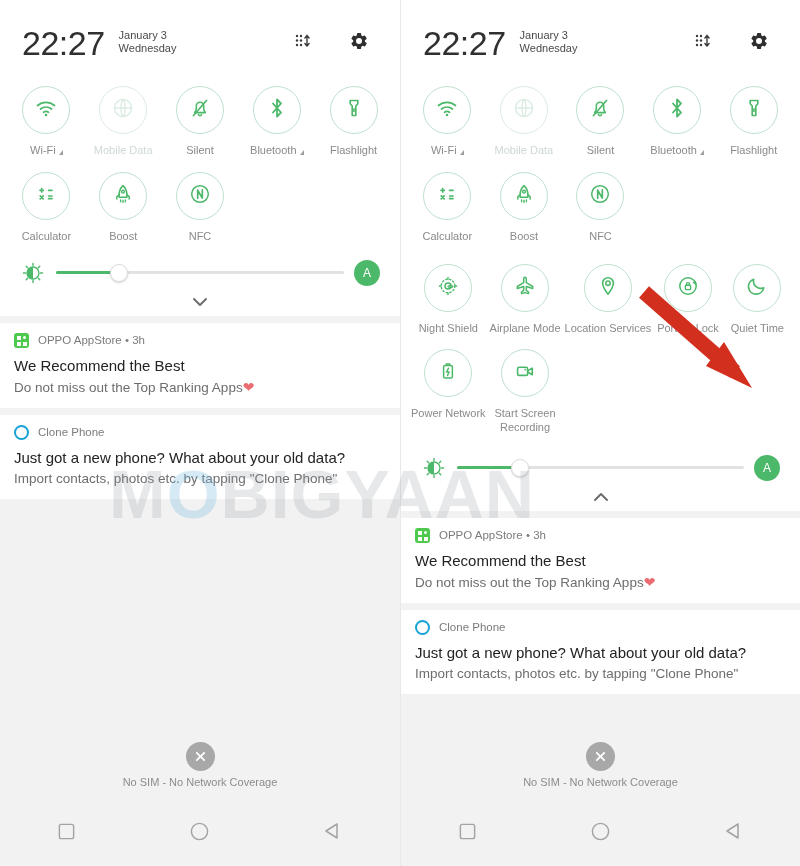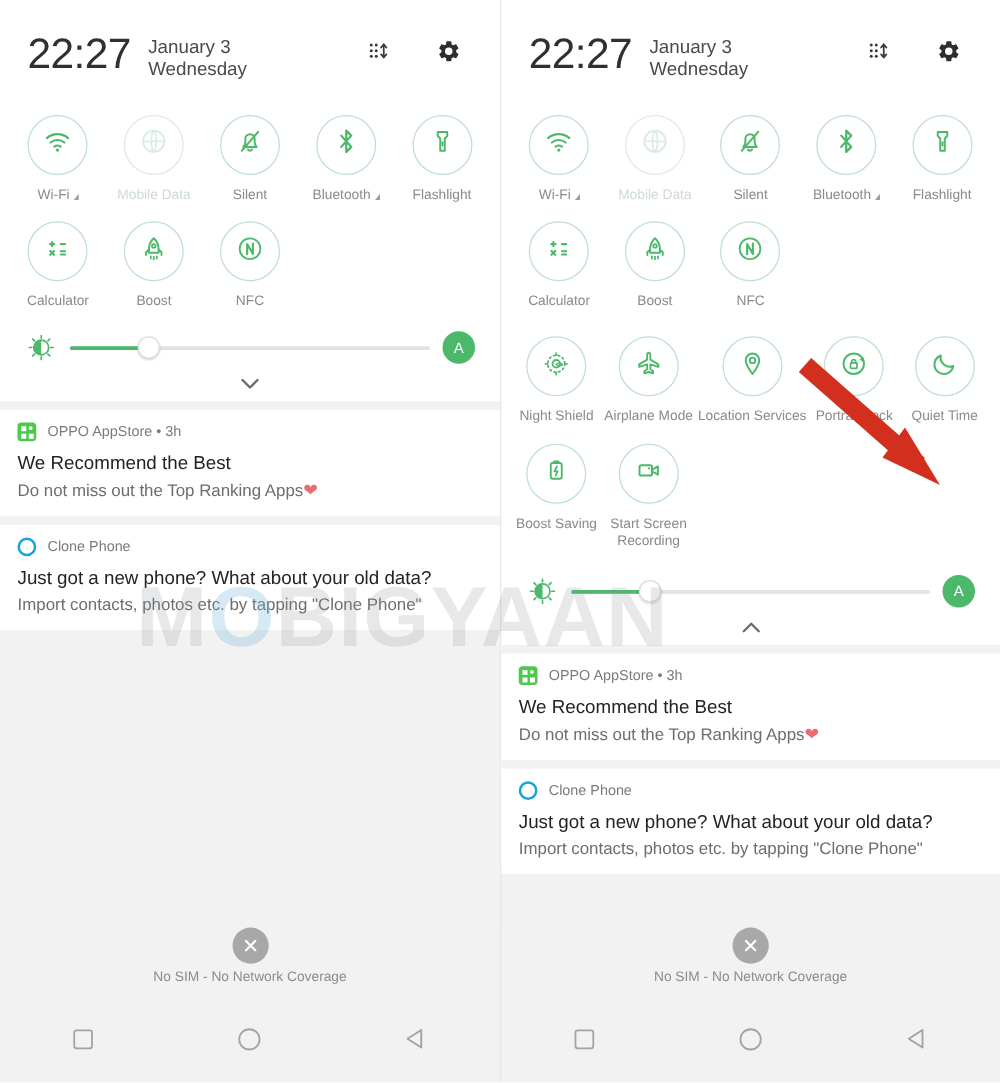--- a/index.html
+++ b/index.html
@@ -13,21 +13,21 @@
   .panel { width: 400px; height: 866px; position: relative; background: #f2f2f2; overflow: hidden; }
   .panel.right { border-left: 1px solid #e8e8e8; }
 
   
   .shade { position: absolute; left: 0; top: 0; width: 100%; background: #ffffff; }
 
   
   .sb-header { display: flex; align-items: flex-start; padding: 26px 22px 12px 22px; }
   .clock { font-size: 34px; font-weight: 300; color: #303030; letter-spacing: -0.5px; line-height: 1; font-family: "Liberation Sans", sans-serif; }
   .datewrap { margin-left: 14px; line-height: 1.22; padding-top: 3px; }
-  .dateline { font-size: 15px; color: #4a4a4a; }
+  .dateline { font-size: 11px; color: #4a4a4a; }
   .hdr-spacer { flex: 1; }
   .hdr-icon { width: 30px; height: 30px; display: flex; align-items: center; justify-content: center; }
   .hdr-icon.gear { margin-left: 26px; margin-right: 4px; }
 
   
   .tiles { display: grid; grid-template-columns: repeat(5, 1fr); padding: 6px 8px 0 8px; }
   .tile { display: flex; flex-direction: column; align-items: center; padding: 8px 2px 6px 2px; }
   .tile-circle {
     width: 48px; height: 48px; border-radius: 50%;
     border: 1px solid #bfe0cd; display: flex; align-items: center; justify-content: center;
@@ -439,21 +439,21 @@
             <div class="tile-label">Quiet Time</div>
           </div>
           <div class="tile">
             <div class="tile-circle">
               <span><svg width="24" height="24" viewBox="0 0 24 24">
                   <rect x="7.6" y="6.4" width="8.8" height="12.6" rx="1.6" fill="none" stroke="#4cb86a" stroke-width="1.5"></rect>
                   <path d="M10.2 6.4V5h3.6v1.4" fill="none" stroke="#4cb86a" stroke-width="1.4" stroke-linecap="round" stroke-linejoin="round"></path>
                   <path d="M12.6 9.2l-2.1 3.8h2.6l-1.6 3.5" fill="none" stroke="#4cb86a" stroke-width="1.4" stroke-linecap="round" stroke-linejoin="round"></path>
                 </svg></span>
             </div>
-            <div class="tile-label">Boost Saving</div>
+            <div class="tile-label">Power Network</div>
           </div>
           <div class="tile">
             <div class="tile-circle">
               <span><svg width="24" height="24" viewBox="0 0 24 24">
                   <rect x="4.6" y="8.2" width="10" height="8.2" rx="1.5" fill="none" stroke="#4cb86a" stroke-width="1.6"></rect>
                   <path d="M14.9 11.6l4.4-2.5v6.6l-4.4-2.5z" fill="none" stroke="#4cb86a" stroke-width="1.6" stroke-linecap="round" stroke-linejoin="round"></path>
                   <circle cx="12.2" cy="10.6" r="0.9" fill="#4cb86a"></circle>
                 </svg></span>
             </div>
             <div class="tile-label two">Start Screen<br>Recording</div>

